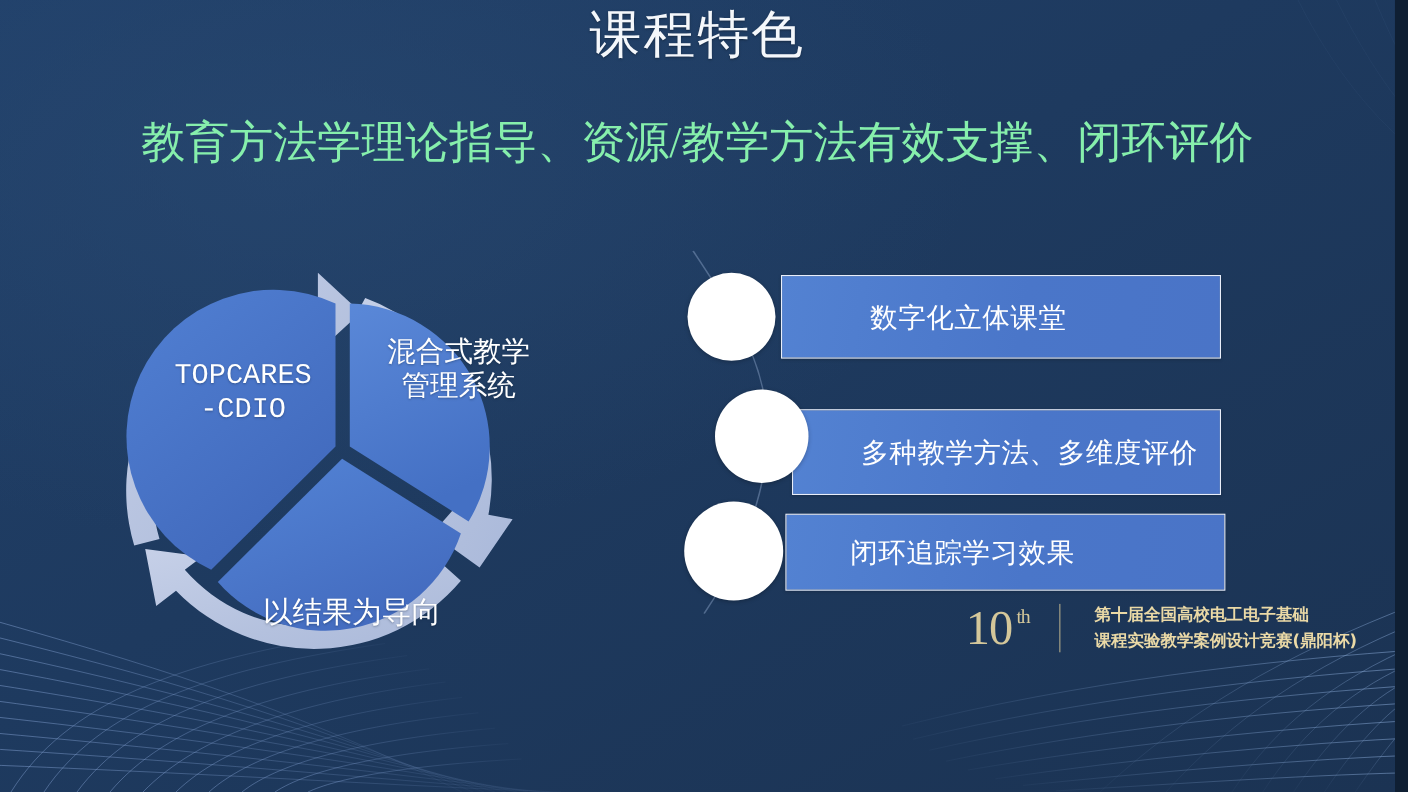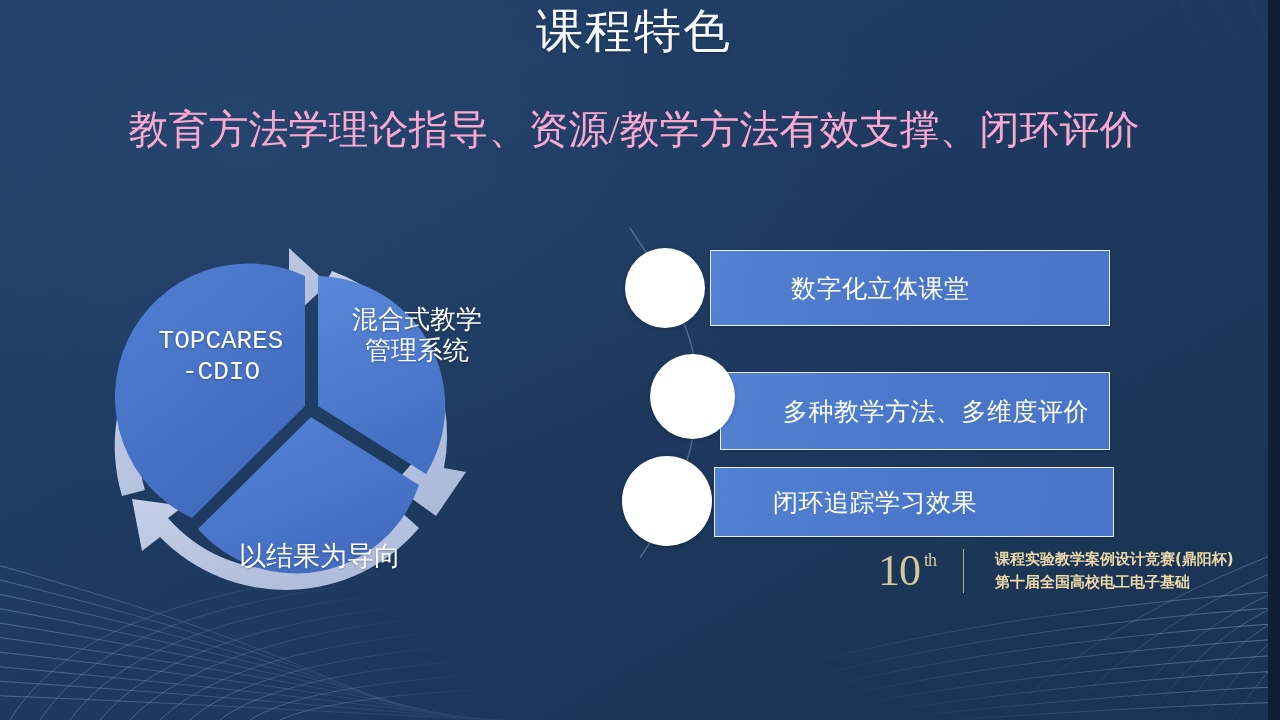--- a/index.html
+++ b/index.html
@@ -45,21 +45,21 @@
     font-weight: 400;
     text-shadow: 0 1px 2px rgba(0,0,0,0.35);
   }
   .slide-subtitle {
     position: absolute;
     left: 0; right: 0;
     top: 106px;
     text-align: center;
     font-size: 40px;
     line-height: 1.2;
-    color: #f9a8d4;
+    color: #86efac;
     font-weight: 400;
     font-family: "Liberation Serif", "DejaVu Serif", serif;
     letter-spacing: 0px;
   }
 
   
   .cycle {
     position: absolute;
     left: 70px;
     top: 196px;
@@ -340,18 +340,18 @@
     </div>
   </div>
 
   <div class="logo">
     <div class="logo-num">
       <span>10</span>
         <sup>th</sup>
     </div>
     <div class="logo-rule"></div>
     <div class="logo-text">
+      <div>第十届全国高校电工电子基础</div>
       <div>课程实验教学案例设计竞赛(鼎阳杯)</div>
-      <div>第十届全国高校电工电子基础</div>
     </div>
   </div>
 
 </div>
 
 </body></html>

